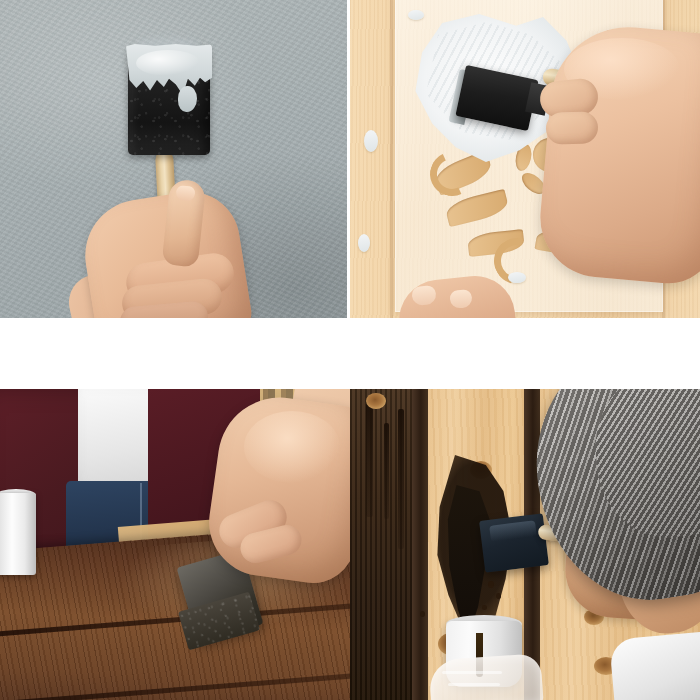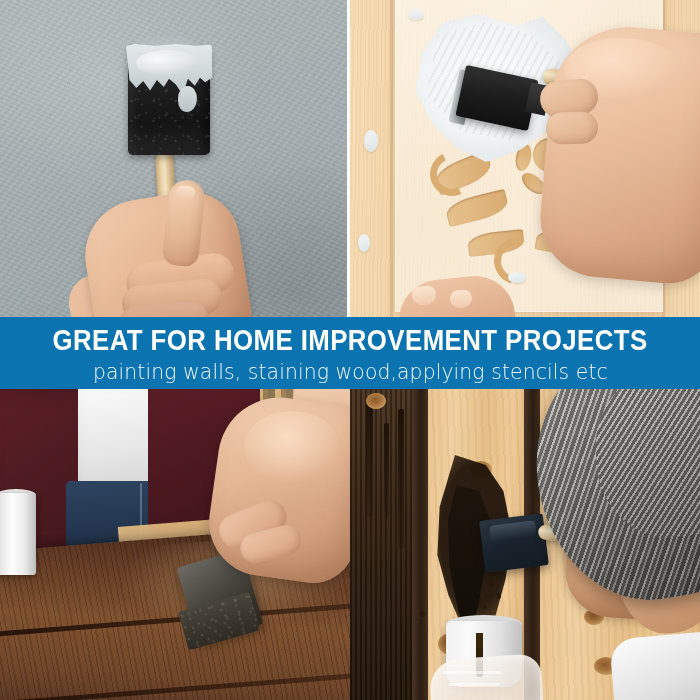--- a/index.html
+++ b/index.html
@@ -710,18 +710,14 @@
       <div class="ly br-cup-liq"></div>
       <div class="ly br-cup-rim"></div>
       <div class="ly br-cup"></div>
       <div class="ly br-cup-drip"></div>
       <div class="ly br-glove"></div>
       <div class="ly br-glove-fold" style="left:92px; top:282px; width:60px; height:3px;"></div>
       <div class="ly br-glove-fold" style="left:98px; top:294px; width:52px; height:3px;"></div>
     </div>
   </div>
 
-  <div class="banner">
-    <div class="headline">GREAT FOR HOME IMPROVEMENT PROJECTS</div>
-    <div class="subhead">painting walls, staining wood,applying stencils etc</div>
-  </div>
 
 </div>
 
 </body></html>

